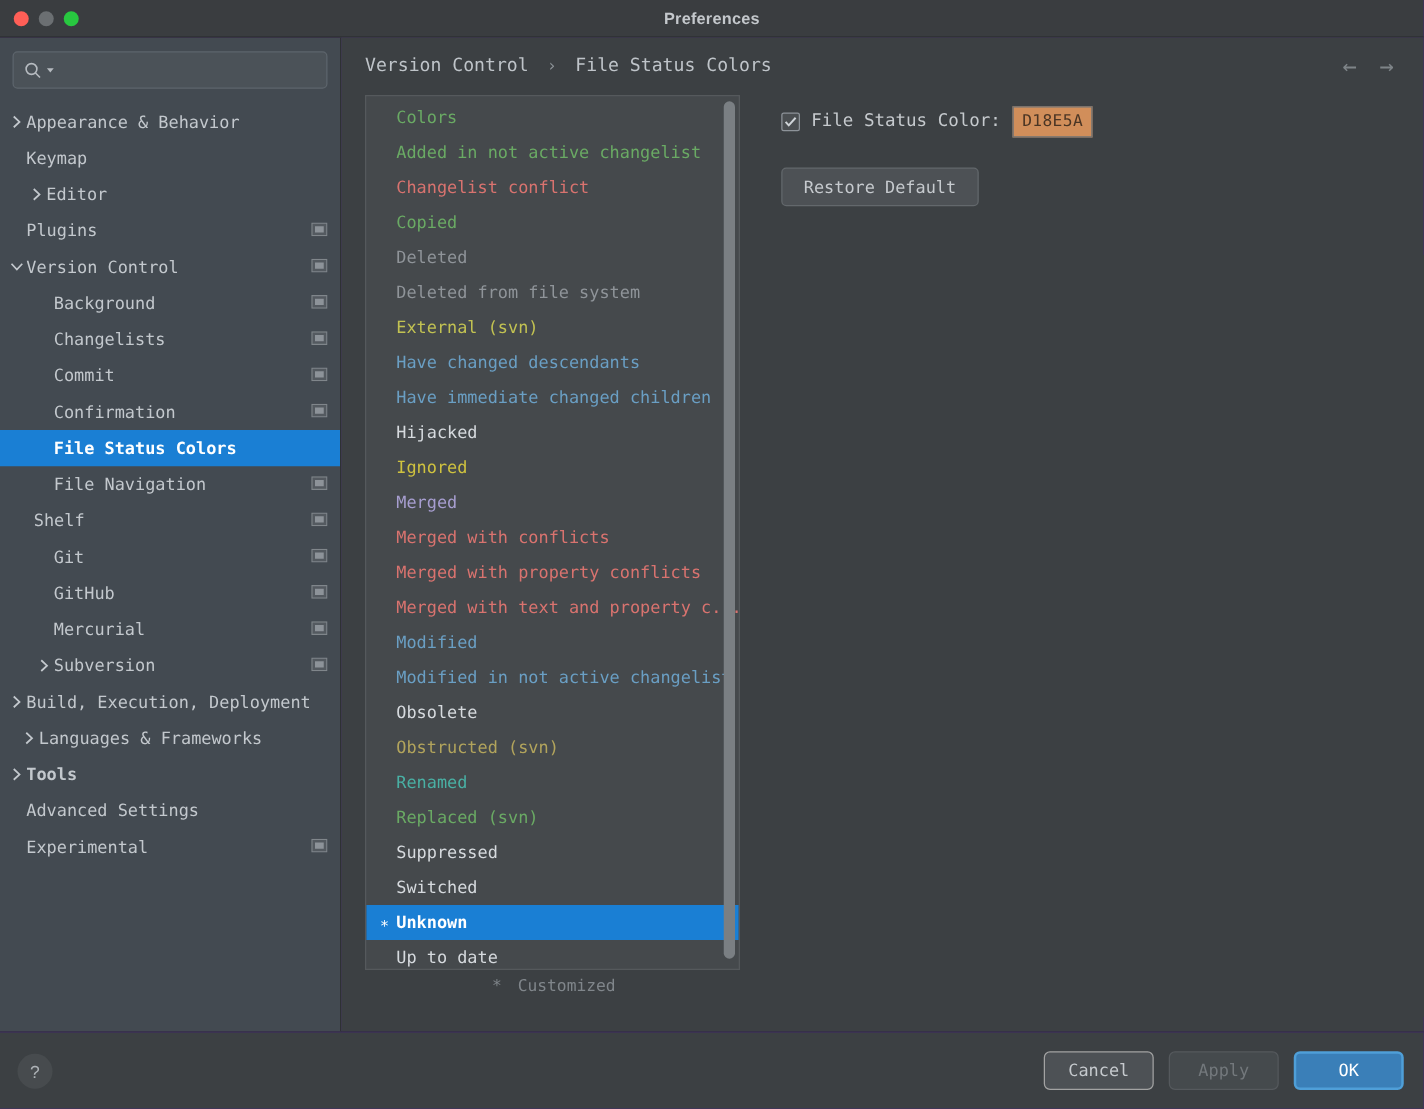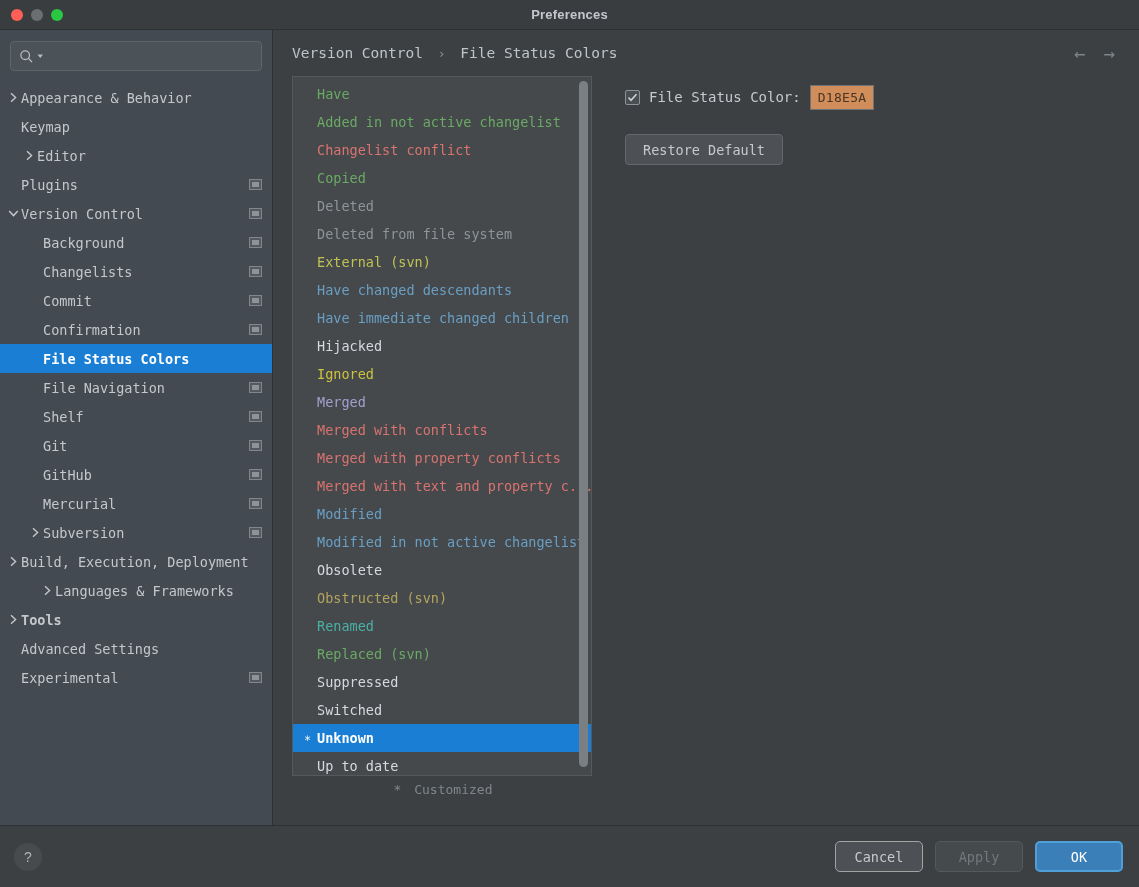--- a/index.html
+++ b/index.html
@@ -429,21 +429,21 @@
             <span class="tree-label">File Status Colors</span>
           </div>
           <div class="tree-row" style="padding-left: 28px;">
             <span class="chev"></span>
             <span class="tree-label">File Navigation</span>
             <span class="badge-icon"><svg width="13" height="11" viewBox="0 0 13 11">
                 <rect x="0.5" y="0.5" width="12" height="10" fill="#575d63" stroke="#8b9196"></rect>
                 <rect x="3" y="3" width="7" height="5" fill="#9aa0a6"></rect>
               </svg></span>
           </div>
-          <div class="tree-row" style="padding-left: 28px;">
+          <div class="tree-row" style="padding-left: 12px;">
             <span class="chev"></span>
             <span class="tree-label">Shelf</span>
             <span class="badge-icon"><svg width="13" height="11" viewBox="0 0 13 11">
                 <rect x="0.5" y="0.5" width="12" height="10" fill="#575d63" stroke="#8b9196"></rect>
                 <rect x="3" y="3" width="7" height="5" fill="#9aa0a6"></rect>
               </svg></span>
           </div>
           <div class="tree-row" style="padding-left: 28px;">
             <span class="chev"></span>
             <span class="tree-label">Git</span>
@@ -481,21 +481,21 @@
               </svg></span>
           </div>
           <div class="tree-row" style="padding-left: 6px;">
             <span class="chev">
               <svg width="9" height="11" viewBox="0 0 9 11">
                 <path d="M2 1.2 L6.6 5.5 L2 9.8" fill="none" stroke="currentColor" stroke-width="1.4"></path>
               </svg>
             </span>
             <span class="tree-label">Build, Execution, Deployment</span>
           </div>
-          <div class="tree-row" style="padding-left: 16px; margin-left: 24px;">
+          <div class="tree-row" style="padding-left: 16px;">
             <span class="chev">
               <svg width="9" height="11" viewBox="0 0 9 11">
                 <path d="M2 1.2 L6.6 5.5 L2 9.8" fill="none" stroke="currentColor" stroke-width="1.4"></path>
               </svg>
             </span>
             <span class="tree-label">Languages &amp; Frameworks</span>
           </div>
           <div class="tree-row" style="padding-left: 6px; font-weight: bold;">
             <span class="chev">
               <svg width="9" height="11" viewBox="0 0 9 11">
@@ -531,21 +531,21 @@
           <span>→</span>
         </div>
       </div>
 
       <div class="content">
         <div class="list-col">
           <div class="status-list">
             <div class="status-rows" id="status-rows">
                 <div class="status-row">
                   <span class="star"></span>
-                  <span class="row-label" style="color: rgb(106, 170, 100);">Have</span>
+                  <span class="row-label" style="color: rgb(106, 170, 100);">Colors</span>
                 </div>
                 <div class="status-row">
                   <span class="star"></span>
                   <span class="row-label" style="color: rgb(106, 170, 100);">Added in not active changelist</span>
                 </div>
                 <div class="status-row">
                   <span class="star"></span>
                   <span class="row-label" style="color: rgb(217, 115, 111);">Changelist conflict</span>
                 </div>
                 <div class="status-row">

